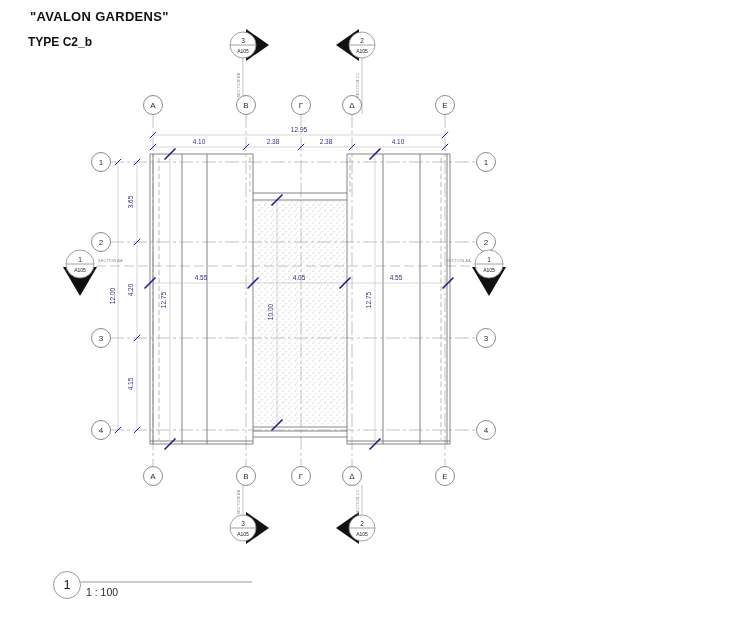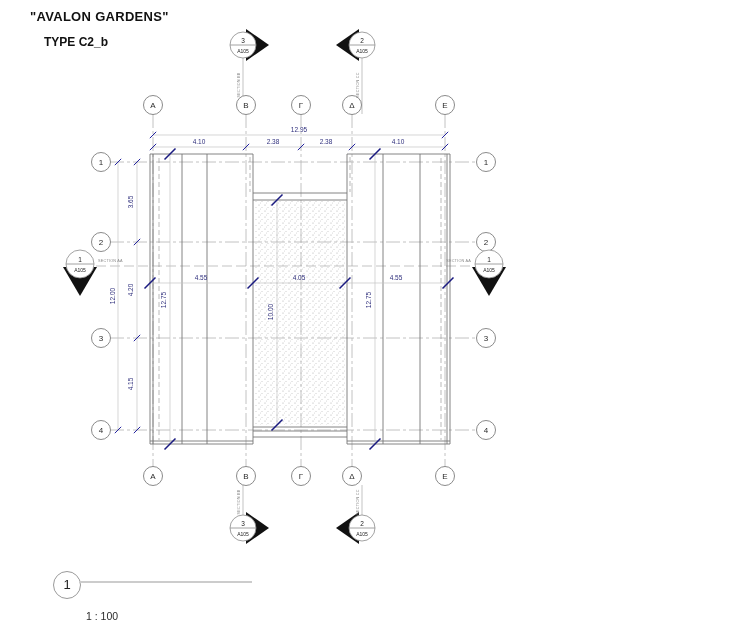--- a/index.html
+++ b/index.html
@@ -2,26 +2,26 @@
 <html><head>
 <meta charset="utf-8">
 <style>
   html,body{margin:0;padding:0;background:#fff;}
   #canvas{position:relative;width:750px;height:630px;background:#ffffff;overflow:hidden;
           font-family:"Liberation Sans",sans-serif;}
   #drawing{position:absolute;left:0;top:0;}
   svg text{font-family:"Liberation Sans",sans-serif;}
   .hdr{position:absolute;font-weight:bold;color:#111;}
   .hdr-title{left:30px;top:9px;font-size:13px;letter-spacing:.3px;}
-  .hdr-type{left:44px;top:35px;font-size:12px;}
+  .hdr-type{left:28px;top:35px;font-size:12px;}
   .tb-circle{position:absolute;left:53px;top:571px;width:26px;height:26px;border:1px solid #9a9a9a;
              border-radius:50%;text-align:center;line-height:26px;font-size:13px;color:#222;background:#fff;}
   .tb-title{position:absolute;left:84px;top:557px;font-size:18px;color:#1c1c1c;letter-spacing:.5px;}
   .tb-line{position:absolute;left:79px;top:581px;width:173px;height:2px;background:#cccccc;}
-  .tb-scale{position:absolute;left:86px;top:610px;font-size:10.5px;color:#2b2b2b;text-align:right;}
+  .tb-scale{position:absolute;left:86px;top:586px;font-size:10.5px;color:#2b2b2b;text-align:right;}
   .dim{fill:#31317e;font-size:6.5px;}
   .bub{fill:#2a2a2a;font-size:8px;}
   .mk{fill:#1c1c1c;}
   .tiny{fill:#8a8a8a;font-size:3.8px;letter-spacing:.2px;}
 </style>
 </head>
 <body>
 
 <div id="canvas">
 

